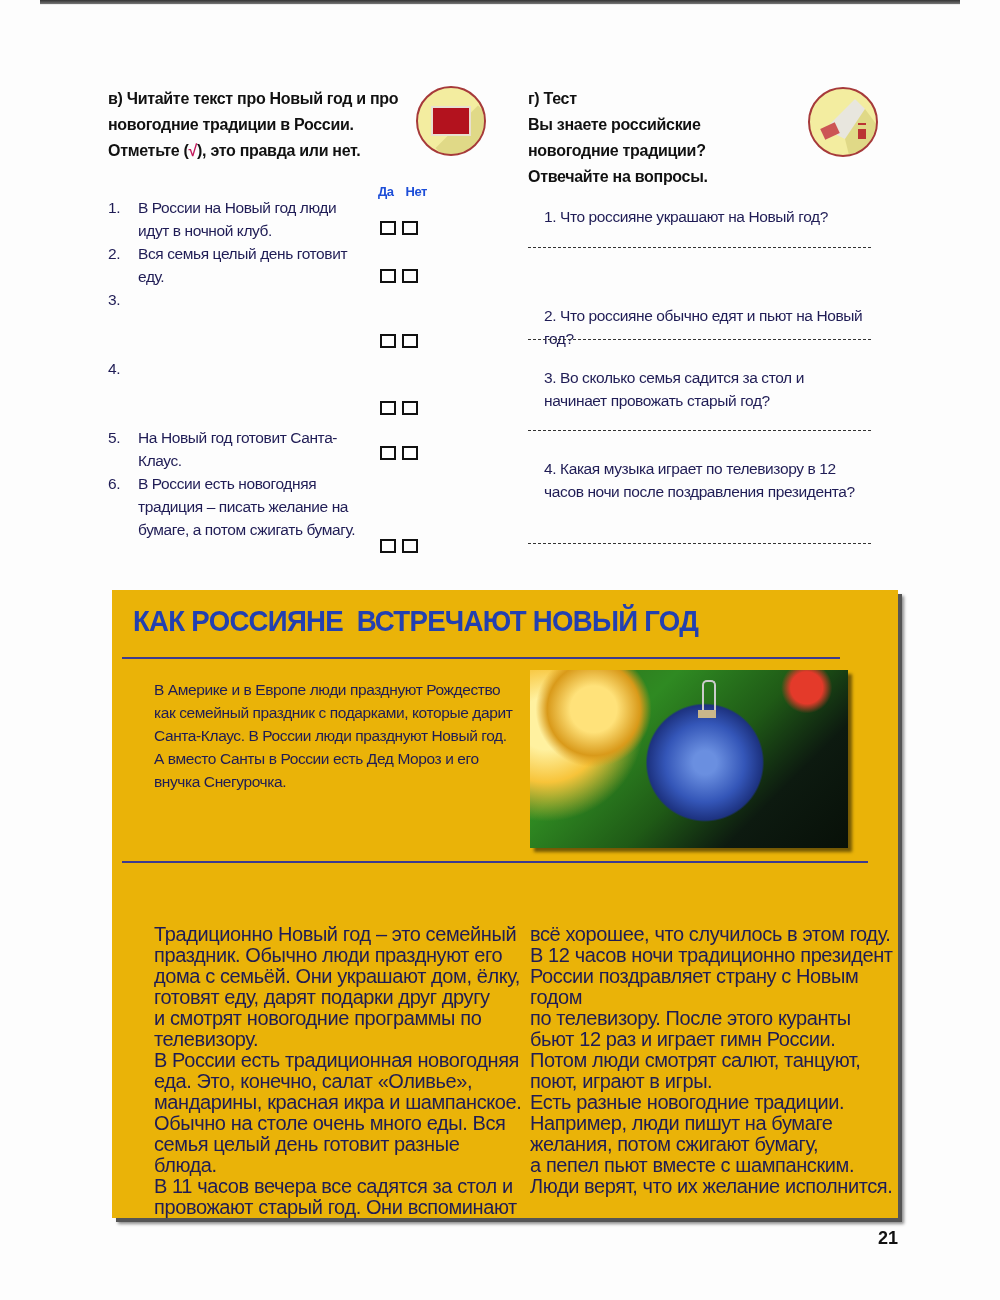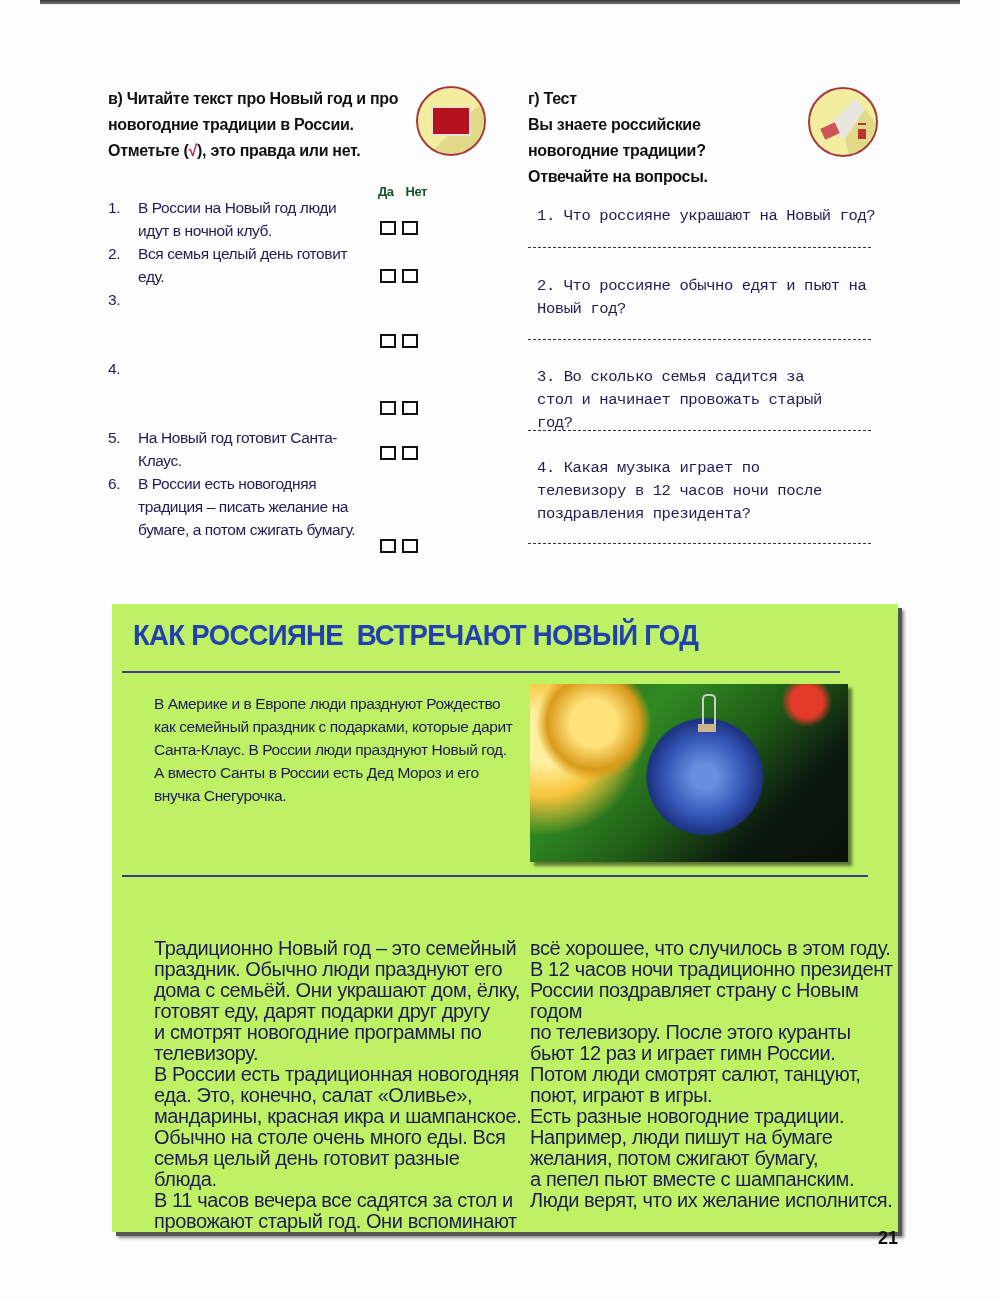--- a/index.html
+++ b/index.html
@@ -32,45 +32,45 @@
       background:rgba(190,180,90,0.35); transform:rotate(45deg);
     }
     .icon-tv .screen {
       position:absolute; left:13px; top:18px; width:40px; height:30px;
       background:#b3121e; border:2px solid #e8e0d0; box-sizing:border-box;
     }
     .icon-test { left:808px; top:87px; }
     .icon-test svg { position:absolute; left:0; top:0; }
 
     .da-net {
-      position:absolute; left:378px; top:184px; font-size:13px; color:#14532d;
+      position:absolute; left:378px; top:184px; font-size:13px; color:#1d4ed8;
       font-weight:bold; letter-spacing:-0.5px;
     }
     .da-net span { margin-right:12px; }
     .tf-list { position:absolute; left:108px; top:196px; width:260px; }
     .tf-item { position:relative; font-size:15.5px; line-height:23px; color:#1f1c55; letter-spacing:-0.4px; }
     .tf-item .num { position:absolute; left:0; top:0; width:24px; }
     .tf-item .txt { margin-left:30px; display:block; }
     .cb-pair { position:absolute; left:380px; }
     .cb {
       display:inline-block; width:16px; height:14px; border:2px solid #111;
       box-sizing:border-box; margin-right:6px; background:#fff; vertical-align:top;
     }
 
     
     .sec-g { position:absolute; left:528px; top:86px; width:270px; }
     .q-list { position:absolute; left:528px; top:205px; width:345px; }
-    .q { position:absolute; left:9px; width:345px;font-family:Liberation Mono, monospace; }
+    .q { position:absolute; left:16px; width:345px; }
     .q-text { font-size:15.5px; line-height:23px; color:#1f1c55; letter-spacing:-0.4px; }
     .q-line { position:absolute; left:0; width:343px; height:0; border-top:1.5px dashed #333; }
 
     
     .box {
-      position:absolute; left:112px; top:604px; width:786px; height:628px;
-      background:#bef264;
+      position:absolute; left:112px; top:590px; width:786px; height:628px;
+      background:#eab308;
       box-shadow:4px 4px 0 #555, 6px 6px 3px rgba(0,0,0,0.45);
     }
     .box-title {
       position:absolute; left:21px; top:14px; font-size:30px; font-weight:bold;
       color:#2340b0; letter-spacing:-0.8px; transform:scaleX(0.92); transform-origin:left;
       white-space:pre;
     }
     .rule1 { position:absolute; left:10px; top:67px; width:718px; height:2px; background:#3d3b8e; }
     .rule2 { position:absolute; left:10px; top:271px; width:746px; height:2px; background:#3d3b8e; }
     .intro {
@@ -183,21 +183,21 @@
   </svg>
 </div>
 
 <div class="q-list">
   <div class="q" style="top:0;">
     <div class="q-text">1. Что россияне украшают на Новый год?</div>
   </div>
   <div class="q-line" style="top:42px;"></div>
 
   <div class="q" style="top:70px;">
-    <div class="q-text" style="width:330px;">2. Что россияне обычно едят и пьют на Новый год?</div>
+    <div class="q-text" style="width:330px;margin-top:29px;">2. Что россияне обычно едят и пьют на Новый год?</div>
   </div>
   <div class="q-line" style="top:134px;"></div>
 
   <div class="q" style="top:161px;">
     <div class="q-text" style="width:300px;">3. Во сколько семья садится за стол и начинает провожать старый год?</div>
   </div>
   <div class="q-line" style="top:225px;"></div>
 
   <div class="q" style="top:252px;">
     <div class="q-text" style="width:320px;">4. Какая музыка играет по телевизору в 12 часов ночи после поздравления президента?</div>

